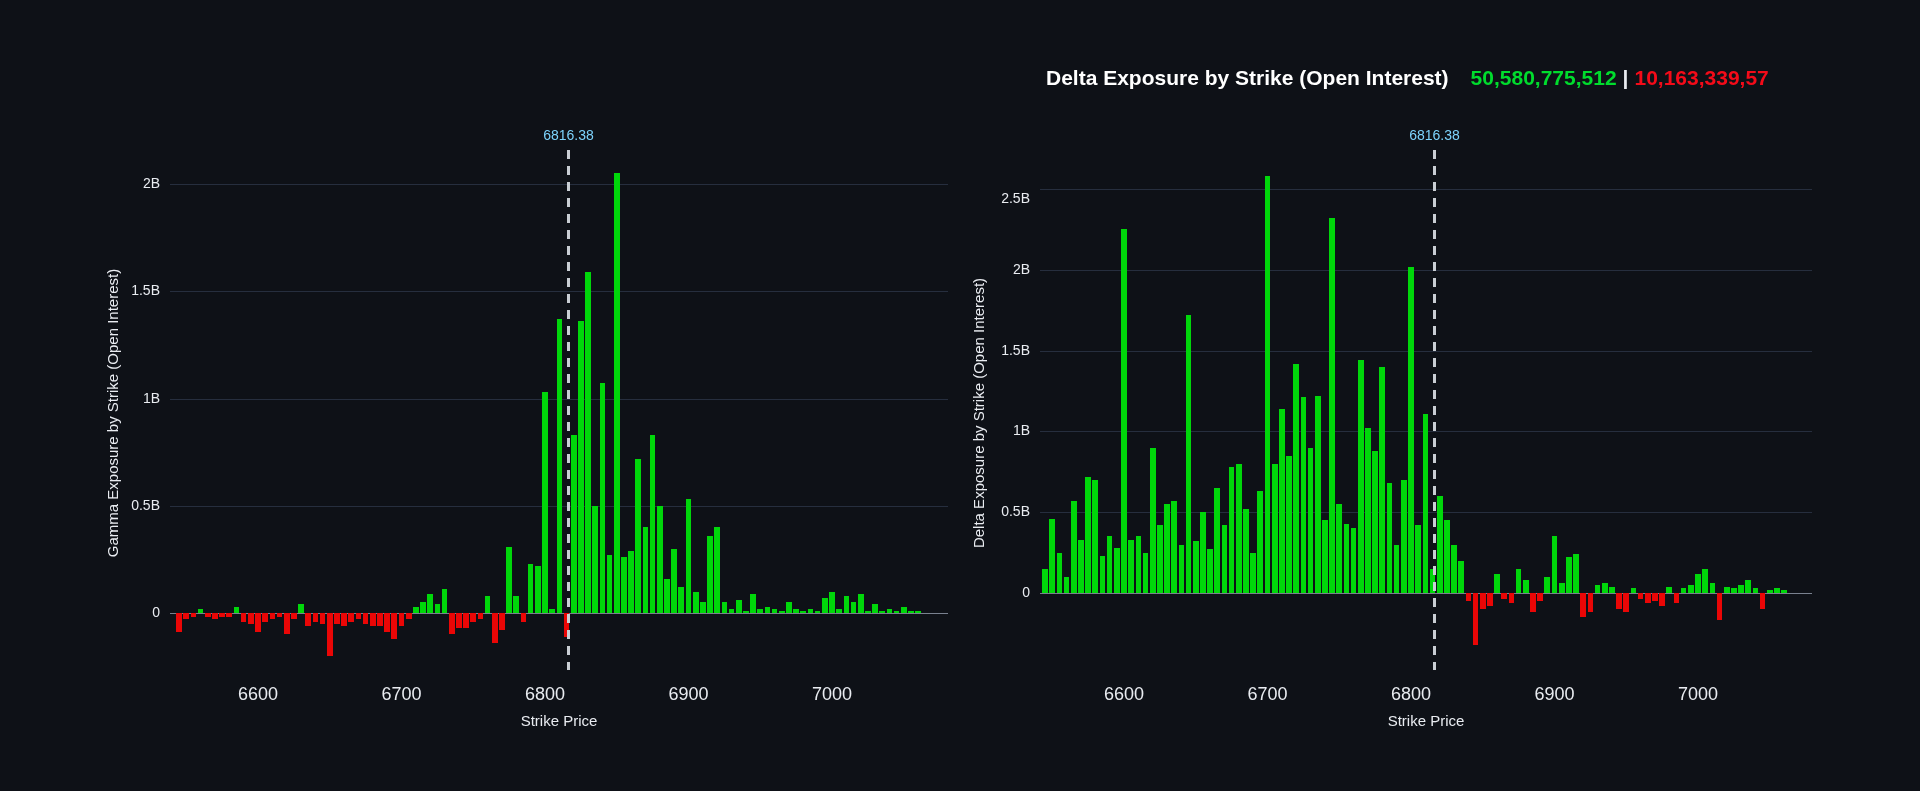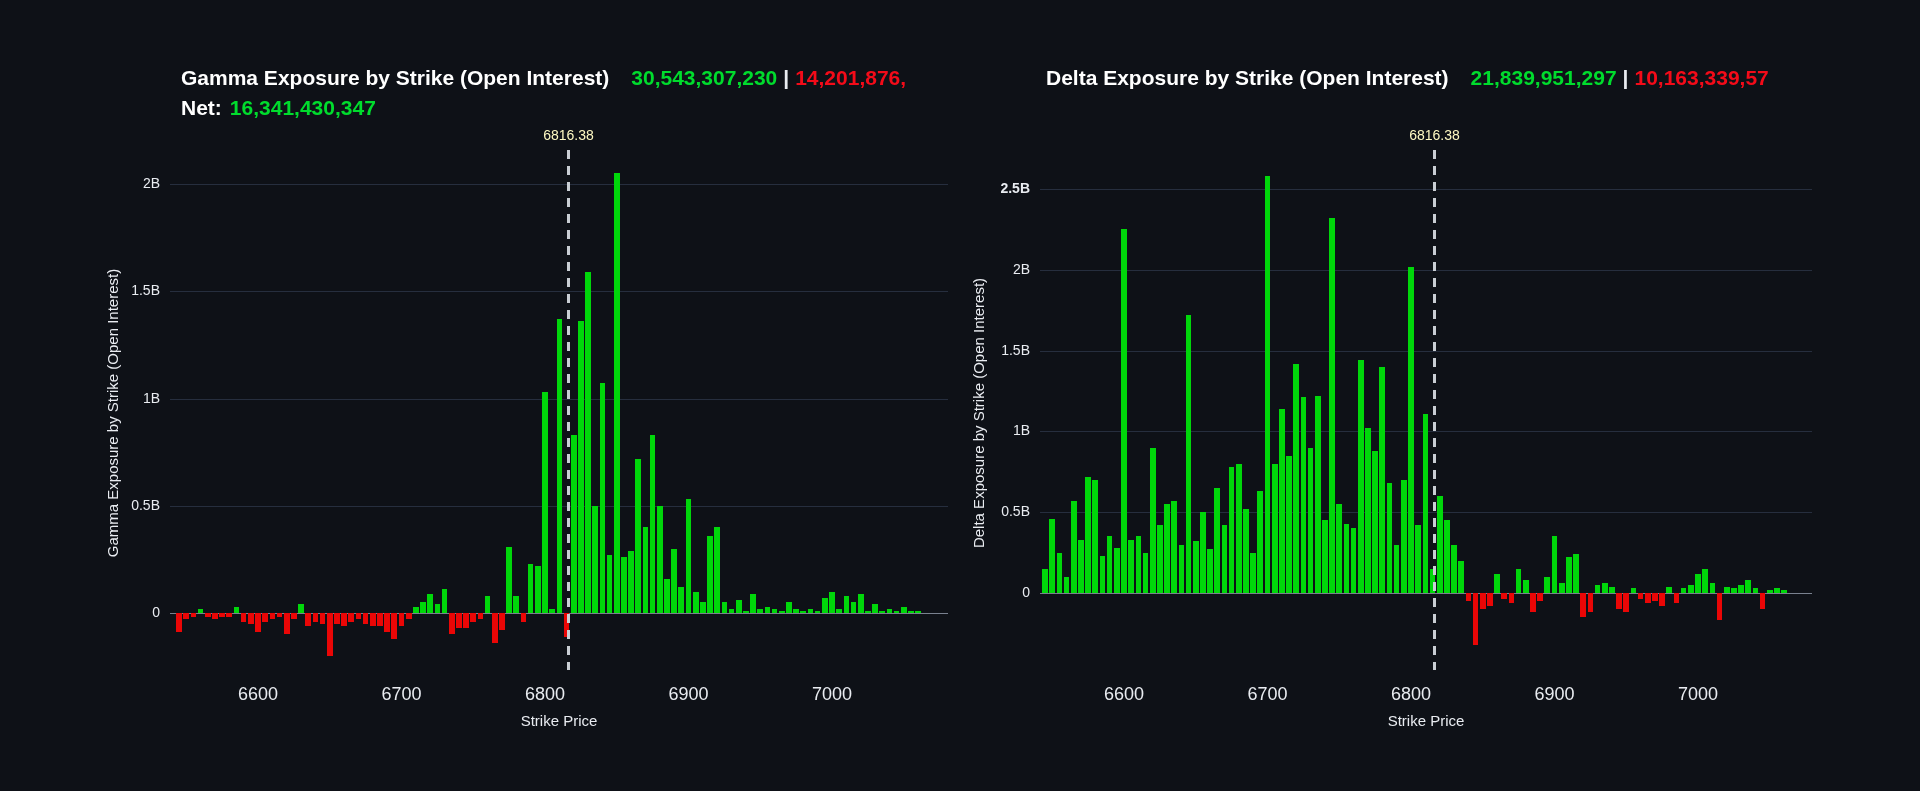--- a/index.html
+++ b/index.html
@@ -68,48 +68,40 @@
   .gex-bar { position: absolute; }
   .gex-bar.pos { background: #00d70a; }
   .gex-bar.neg { background: #ea0606; }
   .spot-line {
     position: absolute;
     width: 3px;
     background-image: repeating-linear-gradient(to bottom, #c9ced4 0px, #c9ced4 9px, transparent 9px, transparent 16px);
   }
   .spot-label {
     position: absolute;
-    color: #fef9c3;
+    color: #7dd3fc;
     font-size: 14px;
     transform: translateX(-50%);
     white-space: nowrap;
   }
   .plot-area { position: absolute; }
 </style>
 </head>
 <body>
 
 <div id="stage">
 
-  <div class="chart-title" style="left:181px; top:63px;">
-    <span class="title-line">
-      <span>Gamma Exposure by Strike (Open Interest)</span><span class="pos-num">30,543,307,230</span><span class="pipe-sep">|</span><span class="neg-num">14,201,876,</span>
-    </span>
-    <span class="title-line">
-      <span class="net-label">Net:</span><span class="net-value">16,341,430,347</span>
-    </span>
-  </div>
 
   <div class="y-axis-title" style="left:112px; top:413px;">Gamma Exposure by Strike (Open Interest)</div>
   <div class="x-axis-title" style="left:559px; top:712px;">Strike Price</div>
   <div class="plot-area" id="plot0" style="left:170px; top:150px; width:778px; height:527px;"></div>
 
   <div class="chart-title" style="left:1046px; top:63px;">
     <span class="title-line">
-      <span>Delta Exposure by Strike (Open Interest)</span><span class="pos-num">21,839,951,297</span><span class="pipe-sep">|</span><span class="neg-num">10,163,339,57</span>
+      <span>Delta Exposure by Strike (Open Interest)</span><span class="pos-num">50,580,775,512</span><span class="pipe-sep">|</span><span class="neg-num">10,163,339,57</span>
     </span>
   </div>
 
   <div class="y-axis-title" style="left:978px; top:413px;">Delta Exposure by Strike (Open Interest)</div>
   <div class="x-axis-title" style="left:1426px; top:712px;">Strike Price</div>
   <div class="plot-area" id="plot1" style="left:1040px; top:150px; width:772px; height:527px;"></div>
 
 <div class="gridline zero" style="left: 170px; top: 613px; width: 778px;"></div>
     <div class="y-tick-label" style="left: 100px; top: 604px;">0</div>
     <div class="gridline" style="left: 170px; top: 505.75px; width: 778px;"></div>
@@ -235,21 +227,21 @@
     <div class="y-tick-label" style="left: 970px; top: 584px;">0</div>
     <div class="gridline" style="left: 1040px; top: 512.2px; width: 772px;"></div>
     <div class="y-tick-label" style="left: 970px; top: 503.2px;">0.5B</div>
     <div class="gridline" style="left: 1040px; top: 431.4px; width: 772px;"></div>
     <div class="y-tick-label" style="left: 970px; top: 422.4px;">1B</div>
     <div class="gridline" style="left: 1040px; top: 350.6px; width: 772px;"></div>
     <div class="y-tick-label" style="left: 970px; top: 341.6px;">1.5B</div>
     <div class="gridline" style="left: 1040px; top: 269.8px; width: 772px;"></div>
     <div class="y-tick-label" style="left: 970px; top: 260.8px;">2B</div>
     <div class="gridline" style="left: 1040px; top: 189px; width: 772px;"></div>
-    <div class="y-tick-label" style="left: 970px; top: 180px; font-weight: bold;">2.5B</div>
+    <div class="y-tick-label" style="left: 970px; top: 190px;">2.5B</div>
     <div class="x-tick-label" style="left: 1124px; top: 684px;">6600</div>
     <div class="x-tick-label" style="left: 1267.5px; top: 684px;">6700</div>
     <div class="x-tick-label" style="left: 1411px; top: 684px;">6800</div>
     <div class="x-tick-label" style="left: 1554.5px; top: 684px;">6900</div>
     <div class="x-tick-label" style="left: 1698px; top: 684px;">7000</div>
     <div class="gex-bar pos" style="left: 1042.22px; top: 568.76px; width: 5.7px; height: 24.24px;"></div>
     <div class="gex-bar pos" style="left: 1049.4px; top: 518.664px; width: 5.7px; height: 74.336px;"></div>
     <div class="gex-bar pos" style="left: 1056.58px; top: 552.6px; width: 5.7px; height: 40.4px;"></div>
     <div class="gex-bar pos" style="left: 1063.75px; top: 576.84px; width: 5.7px; height: 16.16px;"></div>
     <div class="gex-bar pos" style="left: 1070.92px; top: 500.888px; width: 5.7px; height: 92.112px;"></div>

